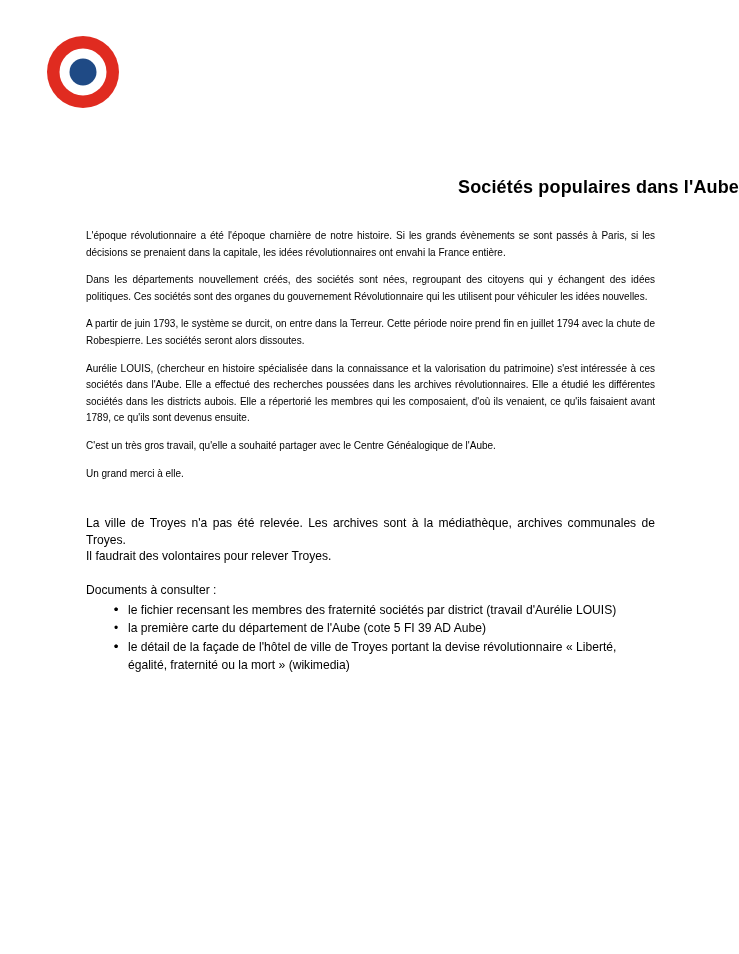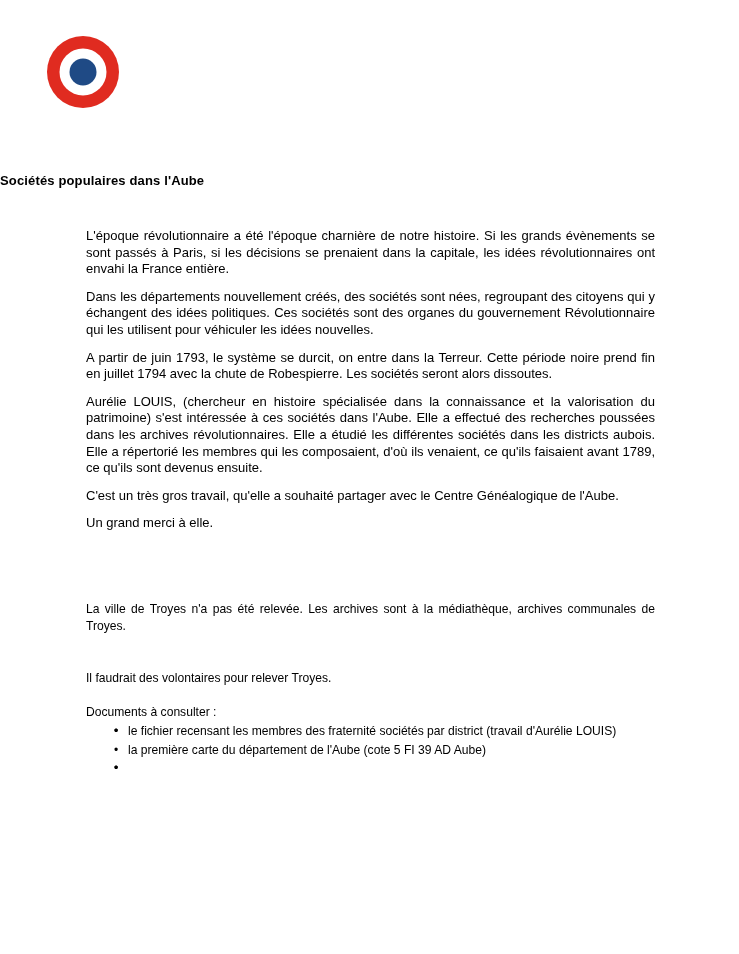--- a/index.html
+++ b/index.html
@@ -37,56 +37,55 @@
     width: 74px;
     height: 74px;
   }
 
   
   .doc-title {
     position: absolute;
     left: 0;
     right: 0;
     top: 165px;
-    text-align: left;
-    font-size: 13px;
+    text-align: right;
+    font-size: 18px;
     font-weight: bold;
     letter-spacing: 0.15px;
     line-height: 1.15;
   }
 
   
   .content {
     position: absolute;
     left: 86px;
     top: 228px;
     width: 569px;
   }
 
   p.para {
     margin: 0 0 11px 0;
-    font-size: 13px;
+    font-size: 10px;
     line-height: 16.6px;
     text-align: justify;
     text-justify: inter-word;
     hyphens: none;
   }
   p.para:last-child { margin-bottom: 0; }
 
   
   .block-tight {
     margin: 0;
     font-size: 12.1px;
     line-height: 16.6px;
     text-align: justify;
   }
   .block-tight .ln {
     display: block;
     text-align: justify;
-    margin-top: 36px;
   }
 
   .spacer-lg { height: 22px; }
   .spacer-md { height: 17px; }
 
   .docs-label {
     margin: 0 0 2px 0;
     font-size: 12.1px;
     line-height: 16.6px;
   }
@@ -167,17 +166,18 @@
       </li>
       <li>
         <span class="bullet">•</span>
         <span>la première carte du département de l'Aube (cote 5 FI 39 AD Aube)</span>
       </li>
       <li>
         <span class="bullet">•</span>
       </li>
       <li class="wrap2">
         <span class="bullet">•</span>
+        <span>le détail de la façade de l'hôtel de ville de Troyes portant la devise révolutionnaire « Liberté, égalité, fraternité ou la mort » (wikimedia)</span>
       </li>
     </ul>
 
   </div>
 </div>
 
 </body></html>

